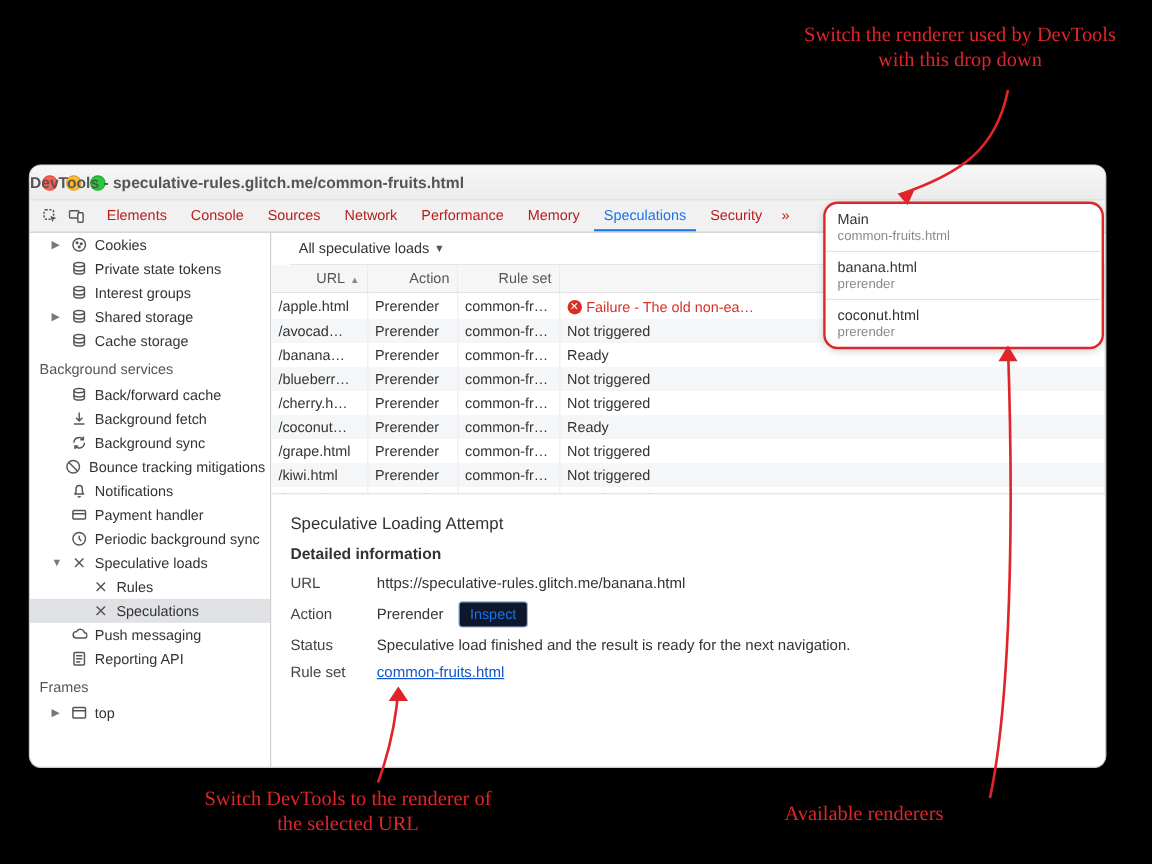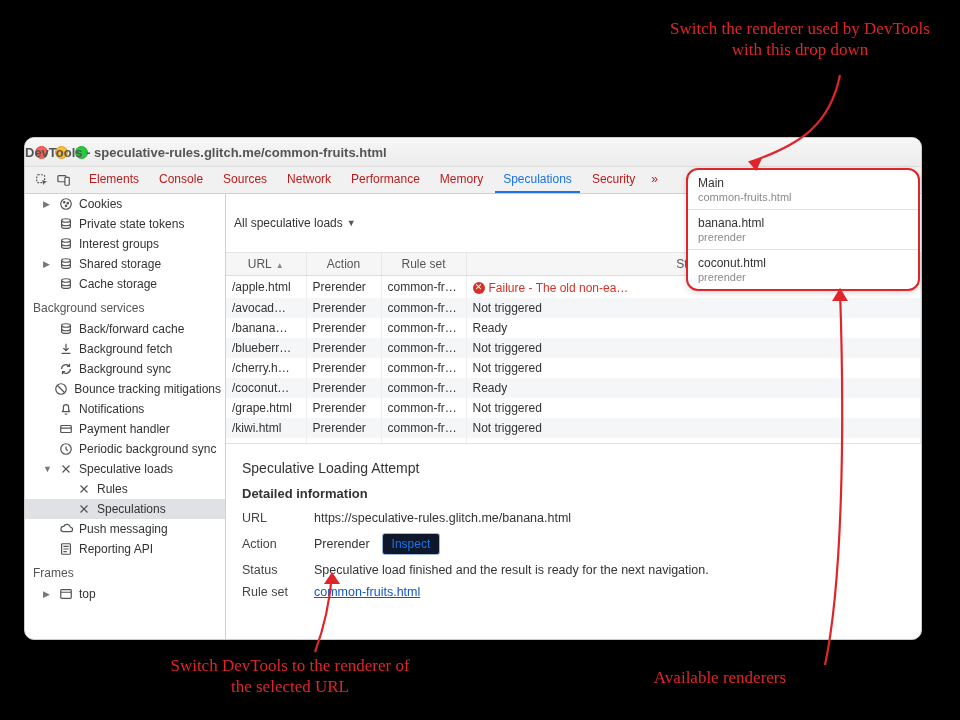--- a/index.html
+++ b/index.html
@@ -46,27 +46,27 @@
   .sidebar{width:200px;border-right:1px solid var(--border);overflow:hidden;font-size:12px;}
   .tree-item{display:flex;align-items:center;gap:6px;padding:3px 4px 3px 10px;white-space:nowrap;cursor:pointer;color:#333;}
   .tree-item .tw{width:10px;display:inline-block;color:#777;font-size:9px;}
   .tree-item.l1{padding-left:18px;}
   .tree-item.l2{padding-left:36px;text-align:center;}
   .tree-item.selected{background:var(--selected);}
   .tree-item .ico{width:14px;height:14px;flex:0 0 14px;color:#555;}
   .section-header{padding:7px 8px 4px;color:#555;font-size:12px;}
 
   .content{flex:1;display:flex;flex-direction:column;overflow:hidden;}
-  .filter-row{padding:22px 8px;border-bottom:1px solid #e6e6e6;display:flex;align-items:flex-start;}
+  .filter-row{padding:6px 8px;border-bottom:1px solid #e6e6e6;display:flex;align-items:flex-start;margin-left:15px;}
   .dd{cursor:pointer;display:inline-flex;align-items:center;gap:4px;color:#333;}
   .dd .caret{font-size:9px;color:#555;}
 
   .table-wrap{flex:0 0 auto;overflow:hidden;border-bottom:1px solid #e0e0e0;}
   table{border-collapse:collapse;width:100%;table-layout:fixed;font-size:12px;}
-  thead th{background:var(--header-bg);border-bottom:1px solid #ddd;border-right:1px solid #e6e6e6;text-align:center;padding:4px 6px;font-weight:400;color:#555;position:relative;}
+  thead th{background:var(--header-bg);border-bottom:1px solid #ddd;border-right:1px solid #e6e6e6;text-align:right;padding:4px 6px;font-weight:400;color:#555;position:relative;}
   tbody td{padding:3px 6px;border-right:1px solid #eee;white-space:nowrap;overflow:hidden;text-overflow:ellipsis;color:#333;}
   tbody tr:nth-child(even){background:var(--row-alt);}
   .sort-ind{font-size:8px;margin-left:4px;color:#888;}
   .status-err{color:var(--red);display:inline-flex;align-items:center;gap:4px;}
   .circ-x{width:12px;height:12px;border-radius:50%;background:var(--red);color:#fff;display:inline-flex;align-items:center;justify-content:center;font-size:9px;line-height:1;}
 
   .detail{flex:1;overflow:hidden;padding:10px 16px;font-size:12.5px;}
   .detail h3{margin:6px 0 10px;font-weight:400;font-size:14px;color:#333;}
   .detail .sect{font-weight:700;margin:8px 0 10px;font-size:13px;}
   .kv{display:flex;gap:12px;margin:8px 0;align-items:center;}

